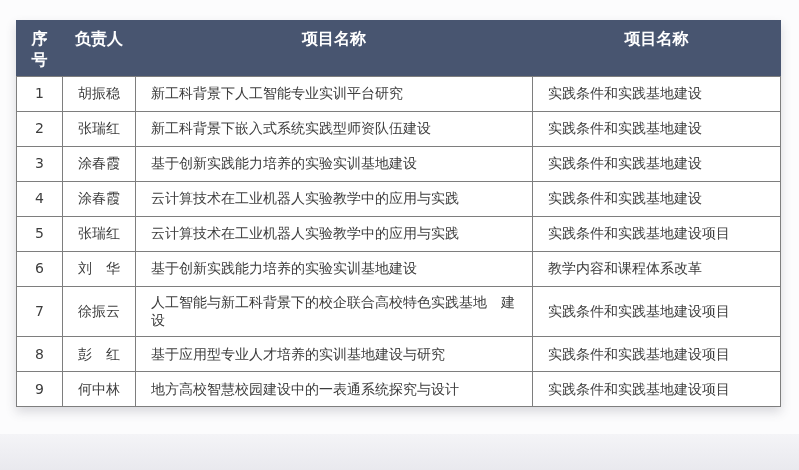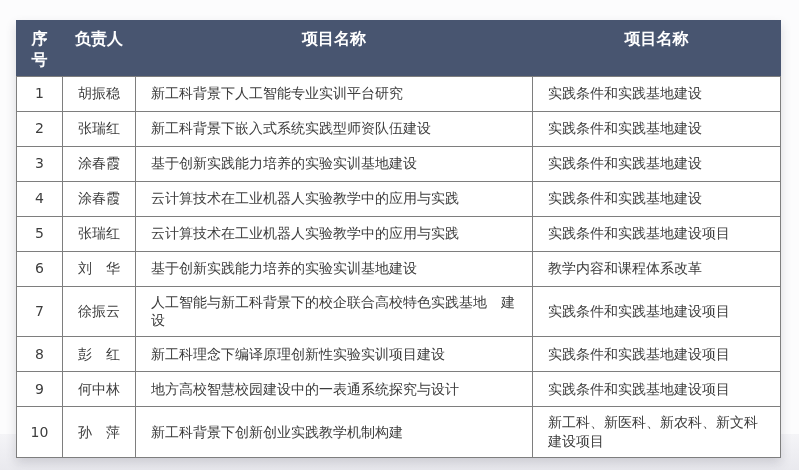--- a/index.html
+++ b/index.html
@@ -118,29 +118,23 @@
     </tr>
     <tr>
       <td class="cell-no">7</td>
       <td class="cell-owner">徐振云</td>
       <td class="cell-name">人工智能与新工科背景下的校企联合高校特色实践基地　建设</td>
       <td class="cell-type">实践条件和实践基地建设项目</td>
     </tr>
     <tr>
       <td class="cell-no">8</td>
       <td class="cell-owner">彭　红</td>
-      <td class="cell-name">新工科理念下编译原理创新性实验实训项目建设</td>
+      <td class="cell-name">基于应用型专业人才培养的实训基地建设与研究</td>
       <td class="cell-type">实践条件和实践基地建设项目</td>
     </tr>
     <tr>
       <td class="cell-no">9</td>
       <td class="cell-owner">何中林</td>
       <td class="cell-name">地方高校智慧校园建设中的一表通系统探究与设计</td>
       <td class="cell-type">实践条件和实践基地建设项目</td>
     </tr>
-    <tr>
-      <td class="cell-no">10</td>
-      <td class="cell-owner">孙　萍</td>
-      <td class="cell-name">新工科背景下创新创业实践教学机制构建</td>
-      <td class="cell-type">新工科、新医科、新农科、新文科建设项目</td>
-    </tr>
   </tbody>
 </table>
 
 </body></html>

